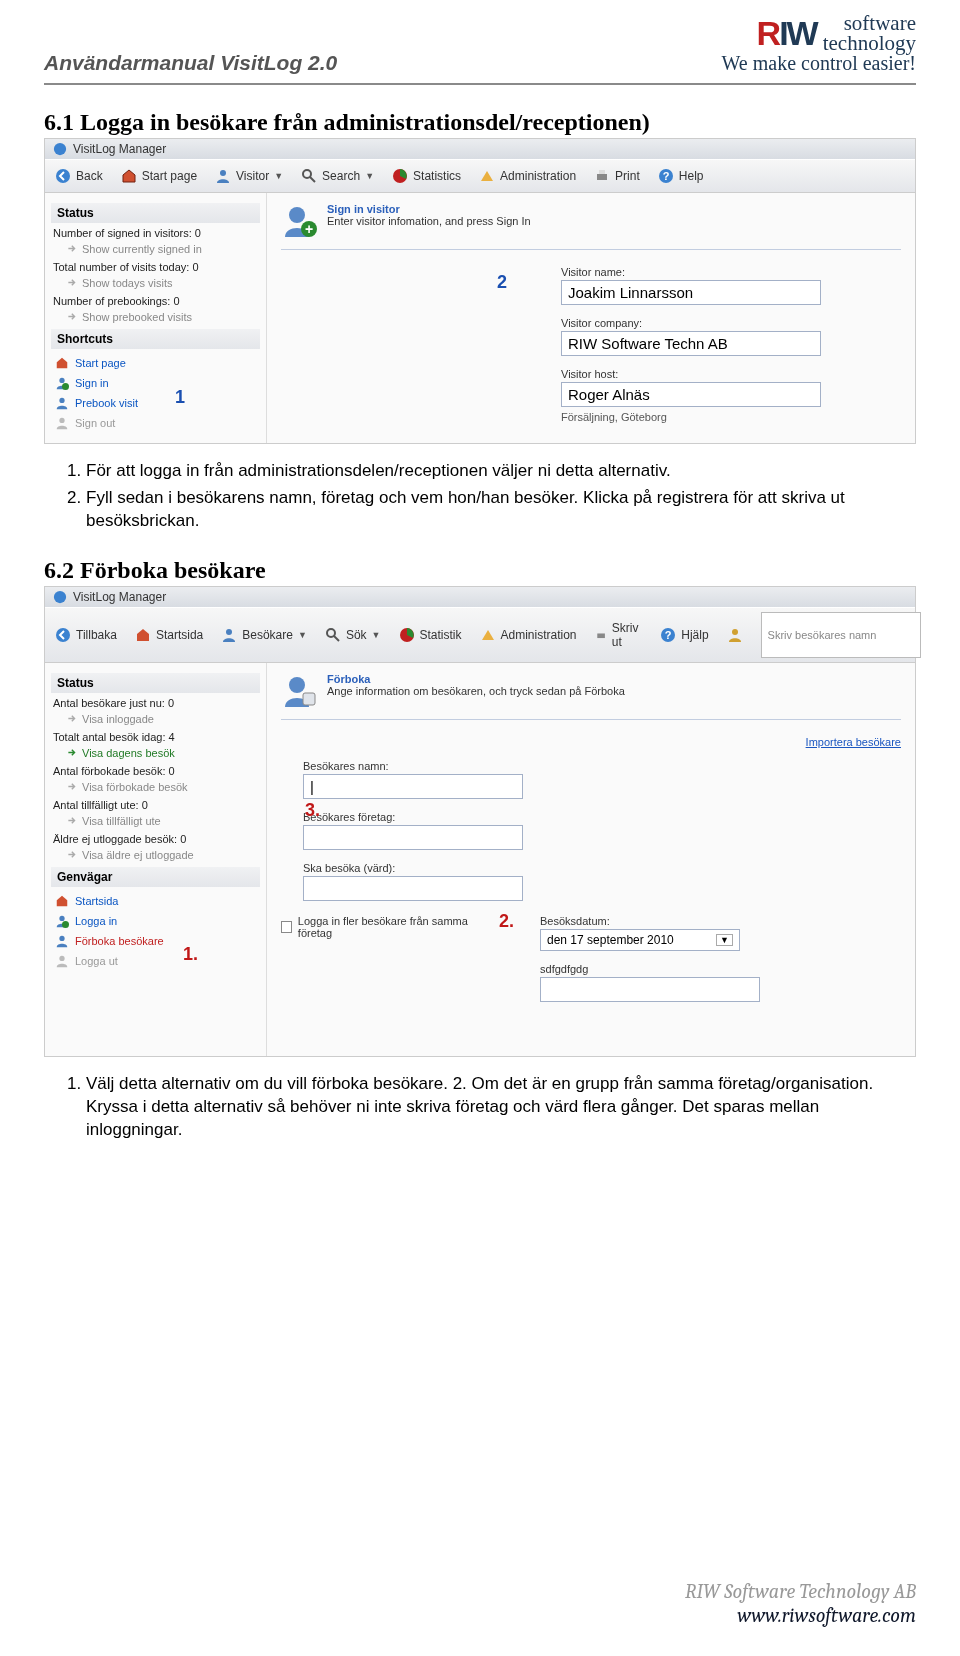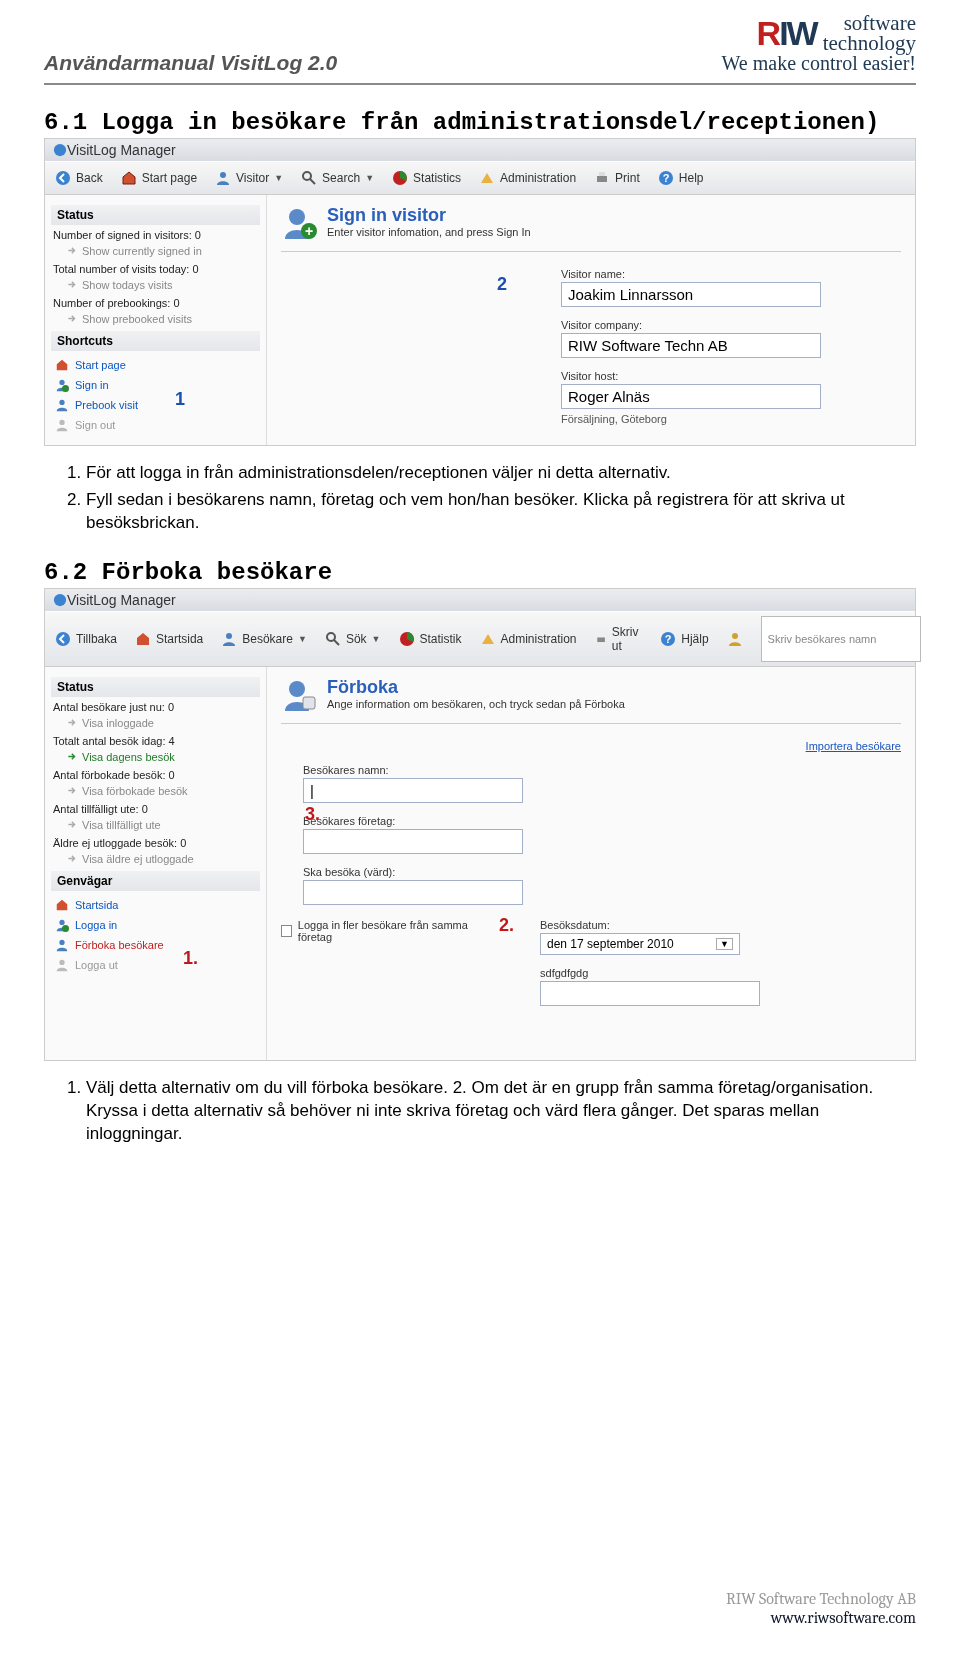--- a/index.html
+++ b/index.html
@@ -9,60 +9,60 @@
   .doc-title{font-weight:bold;font-style:italic;color:#555;font-size:21px;}
   .logo-block{text-align:right;}
   .riw-logo{display:flex;align-items:center;gap:6px;justify-content:flex-end;}
   .riw-mark{font-weight:900;font-size:34px;letter-spacing:-2px;}
   .riw-r{color:#c02020;}
   .riw-i{color:#203a55;}
   .riw-w{color:#203a55;}
   .riw-text{line-height:.95;font-size:21px;color:#203a55;font-family:Georgia,serif;}
   .tagline{font-family:"Brush Script MT",cursive;font-size:20px;color:#203a55;margin-top:-2px;}
   hr.thick{border:none;border-top:2px solid #8a8a8a;margin:0 0 20px 0;}
-  h2.sect{font-family:Liberation Mono, monospace;font-size:24px;font-weight:bold;margin:24px 0 2px 0;}
+  h2.sect{font-family:Liberation Serif, serif;font-size:24px;font-weight:bold;margin:24px 0 2px 0;}
   .app-window{border:1px solid #ccc;background:#f4f4f4;margin-bottom:16px;}
-  .titlebar{background:linear-gradient(#ebedf0,#d8dce2);font-size:14px;color:#333;padding:3px 8px;display:flex;align-items:center;}
+  .titlebar{background:linear-gradient(#ebedf0,#d8dce2);font-size:12px;color:#333;padding:3px 8px;display:flex;align-items:center;gap:6px;}
   .titlebar svg{width:14px;height:14px;}
   .toolbar{background:linear-gradient(#f7f7f7,#e4e6ea);border-top:1px solid #fff;border-bottom:1px solid #ccc;display:flex;align-items:center;padding:4px 10px;gap:18px;font-size:12px;color:#333;min-height:34px;}
   .tbtn{display:flex;align-items:center;gap:5px;cursor:pointer;}
   .tbtn svg{width:16px;height:16px;}
   .caret{font-size:9px;color:#555;}
   .search-box{margin-left:auto;background:#fff;border:1px solid #bbb;padding:16px 6px;font-size:11px;color:#888;min-width:160px;display:flex;align-items:center;gap:4px;}
   .app-body{display:flex;background:#fafafa;}
   .sidebar{width:222px;padding:6px 8px;border-right:1px solid #ddd;}
   .panel-title{background:linear-gradient(#f0f1f3,#e4e6ea);font-weight:bold;font-size:12px;padding:3px 6px;margin:4px -2px 4px -2px;}
   .status-line{font-size:11px;margin:4px 0;color:#222;}
   .sub-link{font-size:11px;color:#888;margin:1px 0 6px 14px;display:flex;align-items:center;gap:4px;}
   .sub-link svg{width:11px;height:11px;}
   .sub-link.active{color:#207a25;}
   .short-list{list-style:none;padding:0;margin:4px 0;}
   .short-list li{display:flex;align-items:center;gap:6px;font-size:11px;color:#0a55c2;padding:3px 2px;cursor:pointer;}
   .short-list li svg{width:14px;height:14px;}
   .short-list li.muted{color:#999;}
   .main{flex:1;padding:10px 14px;position:relative;}
   .section-header{display:flex;align-items:flex-start;gap:10px;margin-bottom:4px;}
   .section-header .big-icon svg{width:36px;height:36px;}
-  .section-title{color:#2a5fba;font-weight:bold;font-size:18px;}
+  .section-title{color:#2a5fba;font-weight:bold;font-size:11px;}
   .section-desc{font-size:11px;color:#333;}
   .thin-rule{border:none;border-top:1px solid #c2cde0;margin:6px 0 16px 0;}
   .form-row{display:flex;gap:22px;margin-bottom:14px;}
   .form-col{display:flex;flex-direction:column;gap:12px;}
   .f-label{font-size:11px;color:#333;margin-bottom:2px;}
   .f-input{border:1px solid #a3b0c7;background:#fff;font-size:15px;padding:3px 6px;min-width:260px;}
   .f-input.small{min-width:220px;}
   .img-placeholder{width:140px;height:120px;background:#f0f1f3;border:1px solid #d6d8dc;display:flex;align-items:center;justify-content:center;text-align:center;font-size:10px;color:#666;padding:6px;}
   .annot{position:absolute;font-weight:bold;font-size:18px;color:#1a4fb0;text-shadow:0 0 2px #fff;}
   .annot.red{color:#c01818;}
   .cb-row{display:flex;align-items:center;gap:6px;font-size:11px;color:#333;}
   .date-input{border:1px solid #a3b0c7;background:#fff;font-size:12px;padding:3px 6px;min-width:200px;display:inline-flex;align-items:center;justify-content:space-between;}
   .import-link{color:#1a56c0;font-size:11px;text-decoration:underline;cursor:pointer;float:right;}
   .num-list{font-size:17px;margin:16px 0 12px 20px;padding-left:22px;}
   .num-list li{margin-bottom:4px;line-height:1.35;}
-  .footer-block{position:absolute;right:44px;bottom:28px;text-align:right;font-size:16px;line-height:1.2;}
+  .footer-block{position:absolute;right:44px;bottom:28px;text-align:right;font-size:20px;line-height:1.2;font-style:italic;}
   .footer-company{color:#999;font-family:Cambria,Georgia,serif;}
   .footer-link{color:#0f172a;font-family:Cambria,Georgia,serif;}
   .sub-note{font-size:11px;color:#555;margin-top:-6px;margin-bottom:10px;}
 </style>
 </head>
 <body>
 
 <div class="page">
 
   <div class="header-bar">

